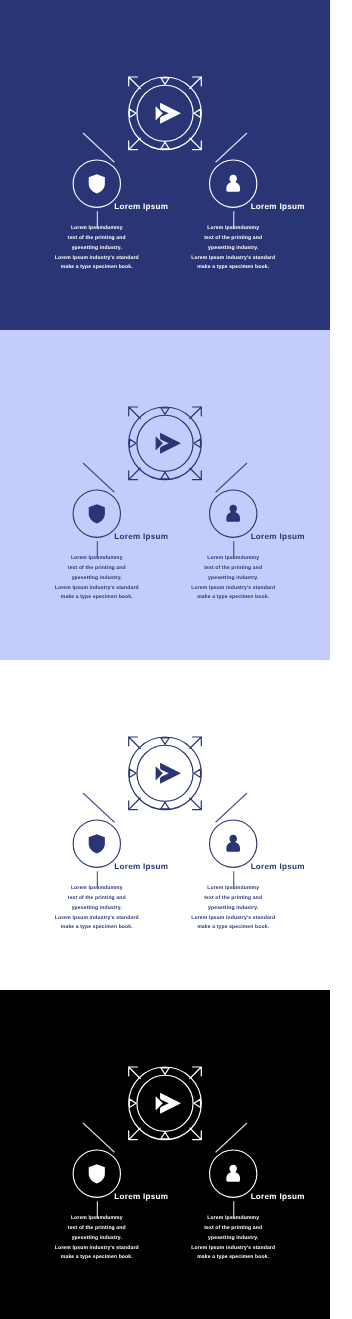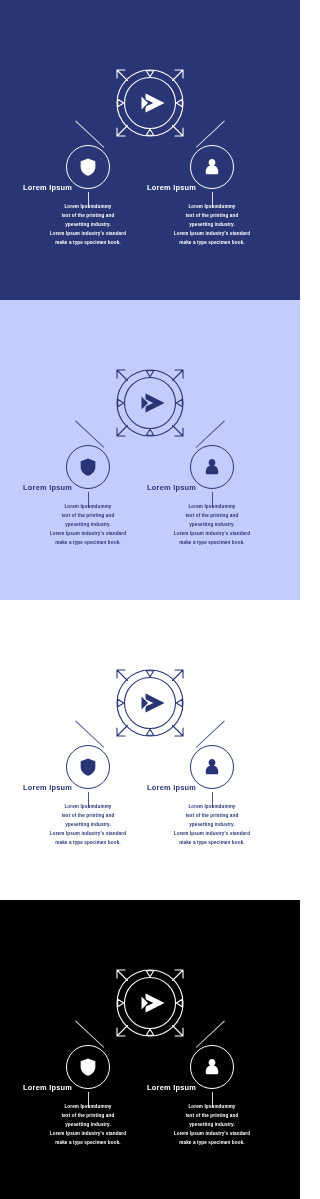--- a/index.html
+++ b/index.html
@@ -59,21 +59,21 @@
     justify-content:center;
   }
   .node-left  { left:66px;  top:145px; }
   .node-right { left:190px; top:145px; }
   .node svg { display:block; width:22px; height:22px; }
 
   
   .node-title {
     position:absolute;
     width:130px;
-    text-align:left;
+    text-align:right;
     font-size:7.4px;
     font-weight:bold;
     letter-spacing:0.25px;
   }
   .title-left  { left:23px;  top:183px; }
   .title-right { left:147px; top:183px; }
 
   .node-body {
     position:absolute;
     width:130px;

